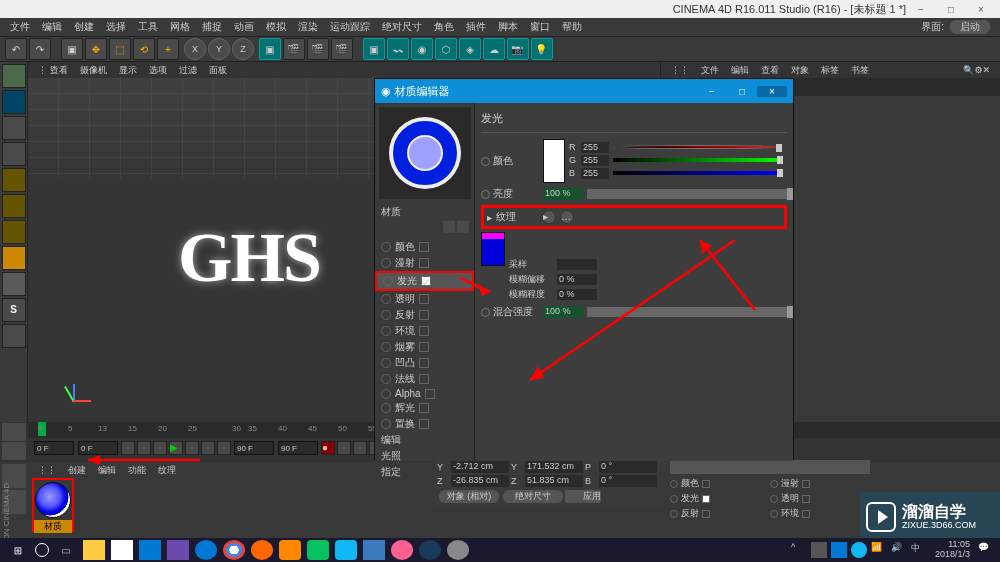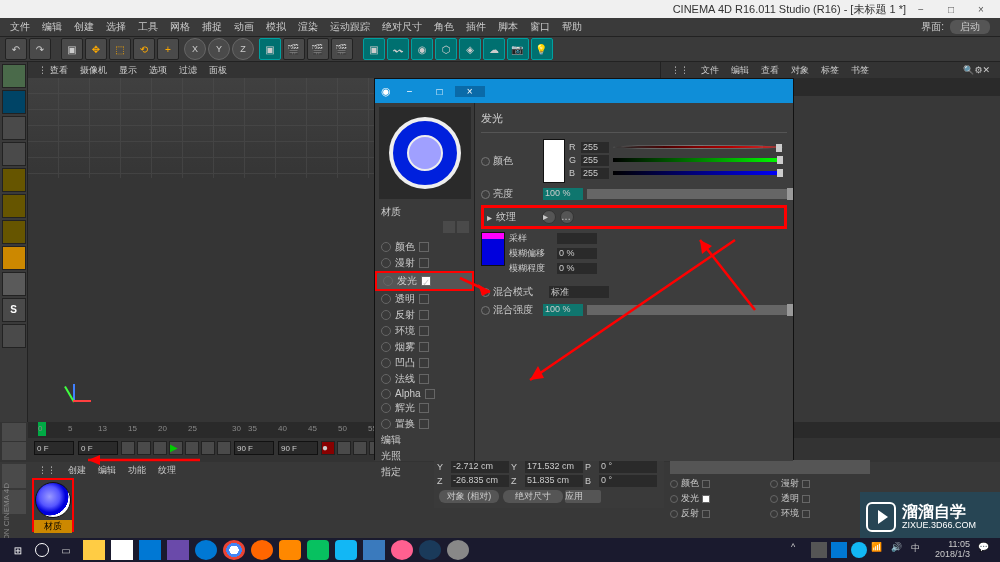--- a/index.html
+++ b/index.html
@@ -84,44 +84,44 @@
 .rgb-row { display: flex; align-items: center; margin-bottom: 2px; }
 .rgb-row .ch { width: 12px; font-size: 9px; }
 .rgb-row .val { width: 28px; font-size: 9px; background: #2a2a2a; height: 11px; padding: 0 2px; }
 .rgb-row .sld { flex: 1; height: 4px; margin: 0 4px; position: relative; }
 .rgb-row .sld.r { background: linear-gradient(to right, #000, #f00); }
 .rgb-row .sld.g { background: linear-gradient(to right, #000, #0f0); }
 .rgb-row .sld.b { background: linear-gradient(to right, #000, #00f); }
 .rgb-row .sld::after { content: ''; position: absolute; right: 0; top: -2px; width: 6px; height: 8px; background: #ccc; }
 .pct-row { display: flex; align-items: center; padding: 2px 0; }
 .pct-row .plabel { width: 50px; }
-.pct-row .val { width: 40px; background: #0f766e; height: 12px; font-size: 9px; padding: 0 2px; }
+.pct-row .val { width: 40px; background: #14532d; height: 12px; font-size: 9px; padding: 0 2px; }
 .pct-row .bar { flex: 1; height: 10px; background: #666; margin-left: 4px; position: relative; }
 .pct-row .bar::after { content: ''; position: absolute; left: 100%; top: -1px; width: 6px; height: 12px; background: #999; }
 .tex-box { border: 3px solid red; padding: 2px 3px; margin: 2px 0; }
 .tex-row { display: flex; align-items: center; }
 .tex-row .plabel { width: 44px; }
 .tex-row .dot { width: 14px; height: 14px; border-radius: 50%; background: #555; border: 1px solid #333; margin: 0 2px; }
 .tex-row .field { flex: 1; height: 14px; background: #555; border-radius: 7px; display: flex; align-items: center; justify-content: center; font-size: 9px; }
 .sample-area { display: flex; margin-top: 3px; align-items: flex-start; }
 .sample-thumb { width: 24px; height: 34px; background: linear-gradient(to bottom, #f0f 0%, #f0f 20%, #00d 20%, #00d 100%); border: 1px solid #111; margin-right: 4px; }
-.sample-fields { flex: 1; }
+.sample-fields { flex: 1; margin-top: 26px; }
 .sf-row { display: flex; align-items: center; margin-bottom: 2px; }
 .sf-row .slabel { width: 48px; font-size: 9px; }
 .sf-row .sval { width: 40px; height: 11px; background: #2a2a2a; font-size: 9px; padding: 0 2px; }
 .blend-row { display: flex; align-items: center; padding: 2px 0; margin-top: 6px; }
 .blend-row .plabel { width: 56px; }
 .blend-row .sel { width: 60px; height: 12px; background: #2a2a2a; font-size: 9px; padding: 0 2px; }
 .coords-area { position: absolute; top: 460px; left: 434px; width: 230px; height: 48px; background: #3a3a3a; font-size: 9px; }
 .co-row { display: flex; padding: 1px 3px; align-items: center; }
 .co-row .cl { width: 12px; }
 .co-row .cv { width: 58px; height: 12px; background: #2a2a2a; margin: 0 2px; padding: 0 2px; }
 .co-btm { display: flex; padding: 2px 3px; }
 .co-btm .dd { width: 60px; height: 13px; background: #555; border-radius: 6px; margin: 0 2px; font-size: 9px; text-align: center; }
-.co-btm .btn { width: 36px; height: 13px; background: #555; border-radius: 2px; text-align: left; }
+.co-btm .btn { width: 36px; height: 13px; background: #555; border-radius: 2px; text-align: right; }
 .attr-area { position: absolute; top: 460px; left: 670px; width: 200px; height: 56px; font-size: 9px; }
 .attr-row { display: flex; padding: 1px 0; }
 .attr-row .ai { display: flex; align-items: center; width: 50%; }
 .attr-row .ai .r { width: 8px; height: 8px; border-radius: 50%; border: 1px solid #666; margin-right: 3px; }
 .attr-row .ai .c { width: 8px; height: 8px; border: 1px solid #666; margin: 0 3px; }
 
 
 .arrow { position: absolute; z-index: 60; pointer-events: none; }
 .arrow-line { stroke: red; stroke-width: 2.5; fill: none; }
 .arrow-head { fill: red; }
@@ -225,20 +225,21 @@
       <span>查看</span>
       <span>摄像机</span>
       <span>显示</span>
       <span>选项</span>
       <span>过滤</span>
       <span>面板</span>
     </div>
     <div class="viewport">
       <div style="position:absolute;top:2px;left:6px;font-size:10px;color:#aaa">透视视图</div>
       <div class="grid"></div>
+      <div class="ghs">GHS</div>
       <div class="axis">
         <div class="z"></div>
           <div class="y"></div>
           <div class="x"></div>
       </div>
     </div>
   </div>
   <div class="right-panel">
     <div class="rp-tabs">
       <span>⋮⋮</span>
@@ -315,20 +316,21 @@
       <div class="mat-label">材质</div>
     </div>
   </div>
 </div>
 
 <div class="maxon">MAXON CINEMA 4D</div>
 
 <div class="mat-editor">
   <div class="me-title">
     <span style="margin-right:4px">◉</span>
+    <span class="t">材质编辑器</span>
     <span class="wb">−</span>
     <span class="wb">□</span>
     <span class="wb" style="background:#0a6aa8">×</span>
   </div>
   <div class="me-body">
     <div class="me-left">
       <div class="me-preview">
         <div class="ball"></div>
           <div class="ring"></div>
           <div class="inner"></div>
@@ -457,25 +459,20 @@
             </div>
           <div class="sf-row">
               <span class="slabel">模糊偏移</span>
               <span class="sval">0 %</span>
             </div>
           <div class="sf-row">
               <span class="slabel">模糊程度</span>
               <span class="sval">0 %</span>
             </div>
         </div>
-      </div>
-      <div class="blend-row">
-        <span class="r" style="width:9px;height:9px;border-radius:50%;border:1px solid #777;margin-right:3px"></span>
-        <span class="plabel">混合模式</span>
-        <span class="sel">标准</span>
       </div>
       <div class="pct-row">
         <span class="r" style="width:9px;height:9px;border-radius:50%;border:1px solid #777;margin-right:3px"></span>
         <span class="plabel">混合强度</span>
         <span class="val">100 %</span>
         <div class="bar"></div>
       </div>
     </div>
   </div>
 </div>

